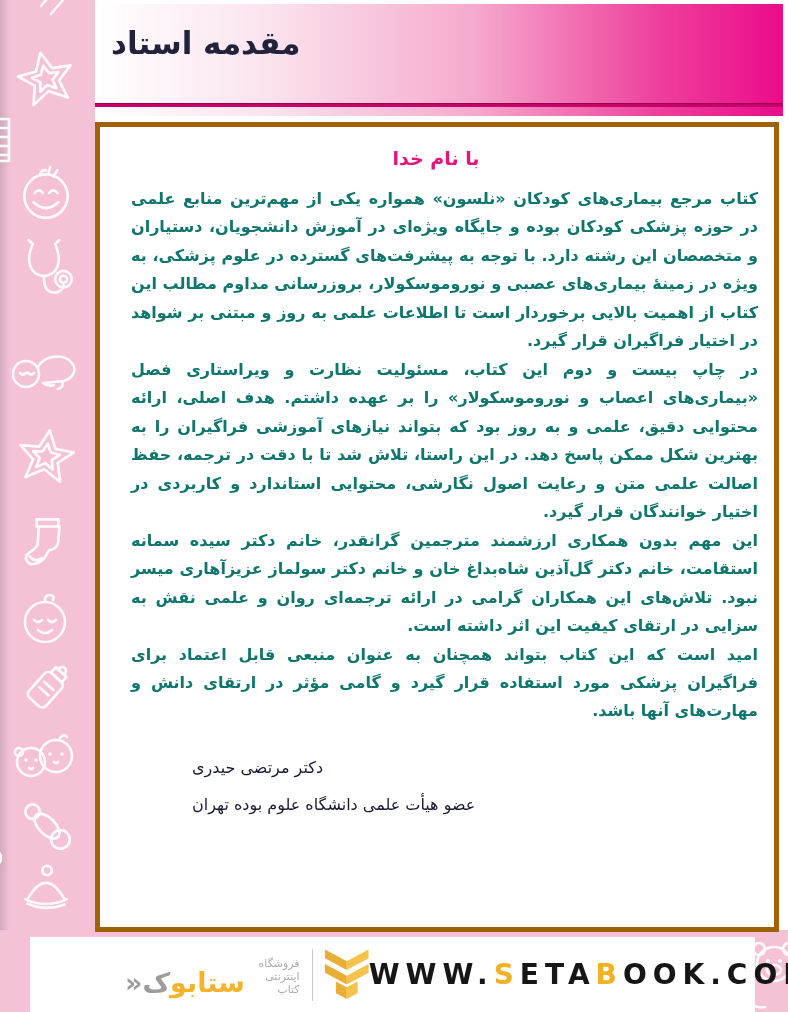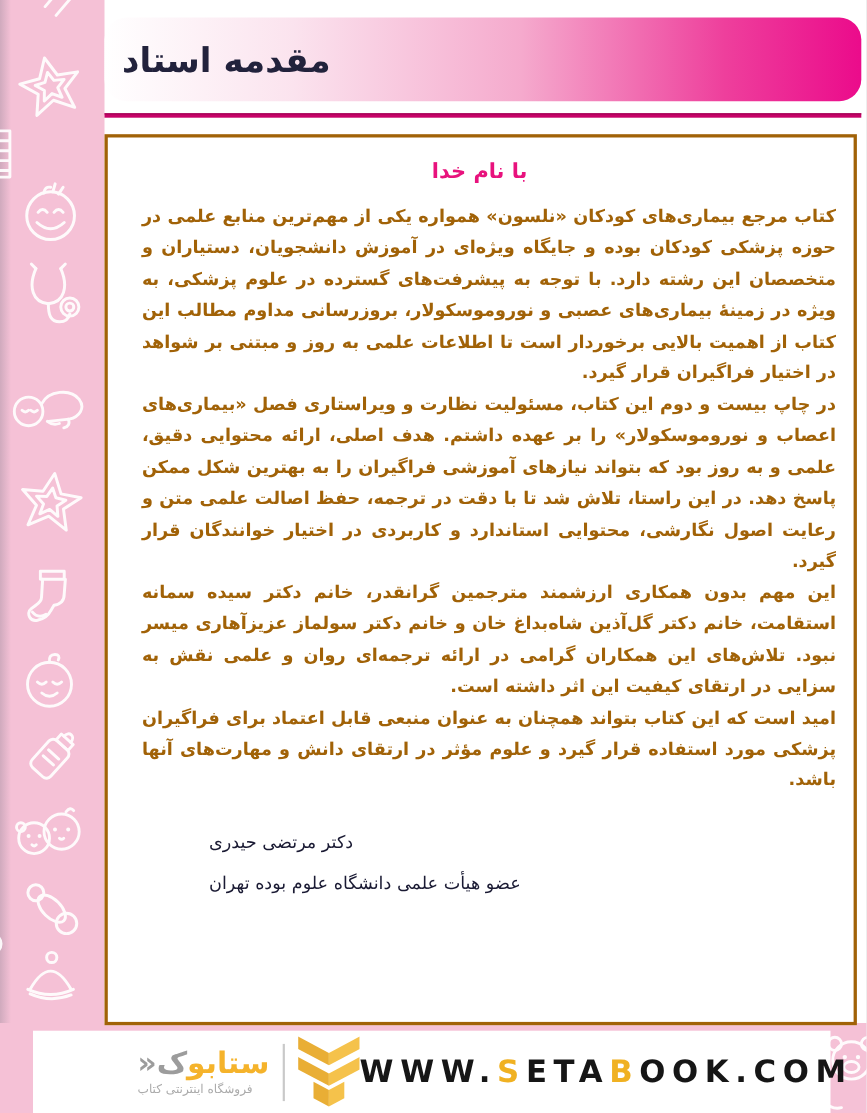--- a/index.html
+++ b/index.html
@@ -30,67 +30,66 @@
     opacity: .92;
   }
   .deco .dot { fill:#fff; stroke:none; }
   
   .bottom-pink {
     position: absolute; left:0; top:930px; width:788px; height:82px;
     background:#F5C1D6; overflow:hidden;
   }
   
   .header-band {
-    position: absolute; left:95px; top:16px; width:688px; height:76px;
+    position: absolute; left:95px; top:4px; width:688px; height:112px;
     background: linear-gradient(90deg, #ffffff 0%, #fbe3ee 25%, #f5aacd 55%, #ee3f9c 82%, #EB0B8B 100%);
-    border-radius: 20px;
   }
   .header-title {
     position:absolute; left:16px; top:21px;
     direction: rtl;
     font-size: 31px; font-weight: bold;
     color: #22223C;
     letter-spacing: 0;
   }
   .header-rule {
     position:absolute; left:95px; top:103px; width:688px; height:4px;
     background:#C60368;
     border-top:1px solid #9c0150;
   }
   
   .content-box {
     position:absolute; left:95px; top:122px; width:684px; height:810px;
     background:#ffffff;
-    border:3px solid #a16207;
+    border:5px solid #a16207;
     padding: 18px 16px 0 14px;
     overflow:hidden;
   }
   .bismillah {
     text-align:center; direction:rtl;
     color:#E8127D; font-weight:bold; font-size:19px;
     margin: 2px 0 16px 0;
   }
-  .body-text { direction: rtl; text-align: justify; color:#a16207; font-weight:bold;
+  .body-text { direction: rtl; text-align: justify; color:#0f766e; font-weight:bold;
     font-size:16px; line-height:1.78;margin-left:17px; }
   .body-text p { margin:0; }
   .signature {
     margin-top: 24px;
     direction: rtl; text-align: left;
     padding-left: 78px;
     color:#1A1A33; font-weight:normal; font-size:16px; line-height:2.3;
   }
   
   .footer-band {
     position:absolute; left:30px; top:937px; width:725px; height:75px;
     background:#ffffff;
     display:flex; align-items:center; justify-content:space-between;
     padding: 0 30px 0 95px;
   }
   .logo-block { display:flex; align-items:center; gap:12px; direction:ltr; }
-  .wordmark-col { display:flex; flex-direction:column; align-items:flex-start; }
+  .wordmark-col { display:flex; flex-direction:row; align-items:flex-end; }
   .wordmark { direction:rtl; font-size:27px; font-weight:bold; line-height:1; letter-spacing:1px; }
   .wm-gold { color:#F5B32B; }
   .wm-gray { color:#9C9C9C; }
   .tagline { direction:rtl; color:#ABABAB; font-size:11px; margin-top:4px; }
   .logo-sep { width:2px; height:52px; background:#C9C9C9; }
   .footer-right { text-align:center; min-width:330px; }
   .store-name { direction:rtl; color:#0d0d0d; font-size:18px; margin-bottom:5px; }
   .site-url { direction:ltr; color:#161616; font-size:28px; font-weight:bold; letter-spacing:6px; white-space:nowrap; }
   .url-gold { color:#F0B122; }
 </style>
@@ -200,21 +199,21 @@
     <div class="header-title">مقدمه استاد</div>
   </div>
   <div class="header-rule"></div>
 
   <div class="content-box">
     <div class="bismillah">با نام خدا</div>
     <div class="body-text">
       <p>کتاب مرجع بیماری‌های کودکان «نلسون» همواره یکی از مهم‌ترین منابع علمی در حوزه پزشکی کودکان بوده و جایگاه ویژه‌ای در آموزش دانشجویان، دستیاران و متخصصان این رشته دارد. با توجه به پیشرفت‌های گسترده در علوم پزشکی، به ویژه در زمینهٔ بیماری‌های عصبی و نوروموسکولار، بروزرسانی مداوم مطالب این کتاب از اهمیت بالایی برخوردار است تا اطلاعات علمی به روز و مبتنی بر شواهد در اختیار فراگیران قرار گیرد.</p>
       <p>در چاپ بیست و دوم این کتاب، مسئولیت نظارت و ویراستاری فصل «بیماری‌های اعصاب و نوروموسکولار» را بر عهده داشتم. هدف اصلی، ارائه محتوایی دقیق، علمی و به روز بود که بتواند نیازهای آموزشی فراگیران را به بهترین شکل ممکن پاسخ دهد. در این راستا، تلاش شد تا با دقت در ترجمه، حفظ اصالت علمی متن و رعایت اصول نگارشی، محتوایی استاندارد و کاربردی در اختیار خوانندگان قرار گیرد.</p>
       <p>این مهم بدون همکاری ارزشمند مترجمین گرانقدر، خانم دکتر سیده سمانه استقامت، خانم دکتر گل‌آذین شاه‌بداغ خان و خانم دکتر سولماز عزیزآهاری میسر نبود. تلاش‌های این همکاران گرامی در ارائه ترجمه‌ای روان و علمی نقش به سزایی در ارتقای کیفیت این اثر داشته است.</p>
-      <p>امید است که این کتاب بتواند همچنان به عنوان منبعی قابل اعتماد برای فراگیران پزشکی مورد استفاده قرار گیرد و علوم مؤثر در ارتقای دانش و مهارت‌های آنها باشد.</p>
+      <p>امید است که این کتاب بتواند همچنان به عنوان منبعی قابل اعتماد برای فراگیران پزشکی مورد استفاده قرار گیرد و گامی مؤثر در ارتقای دانش و مهارت‌های آنها باشد.</p>
     </div>
     <div class="signature">
       <div>دکتر مرتضی حیدری</div>
       <div>عضو هیأت علمی دانشگاه علوم بوده تهران</div>
     </div>
   </div>
 
   <div class="footer-band">
     <div class="logo-block">
       <div class="wordmark-col">

